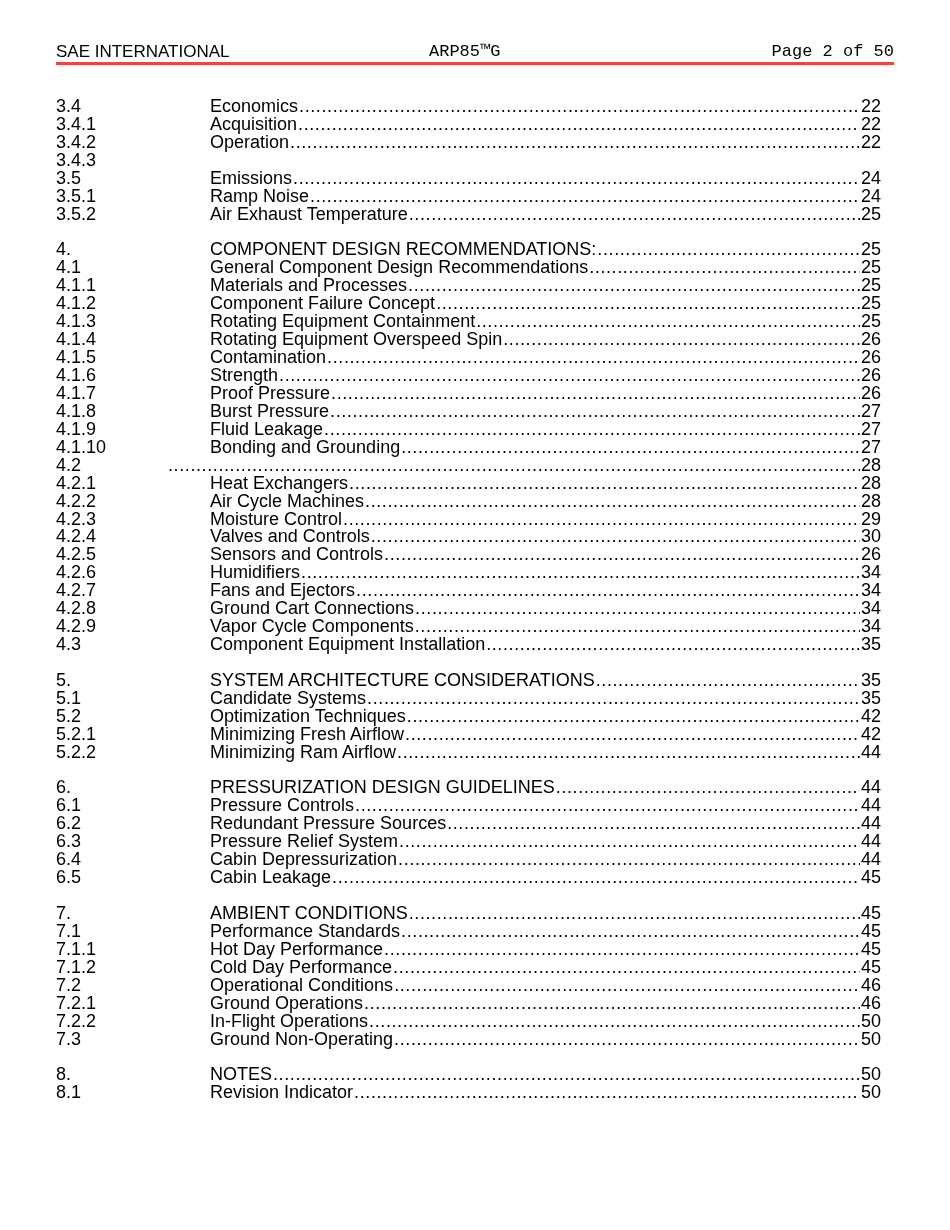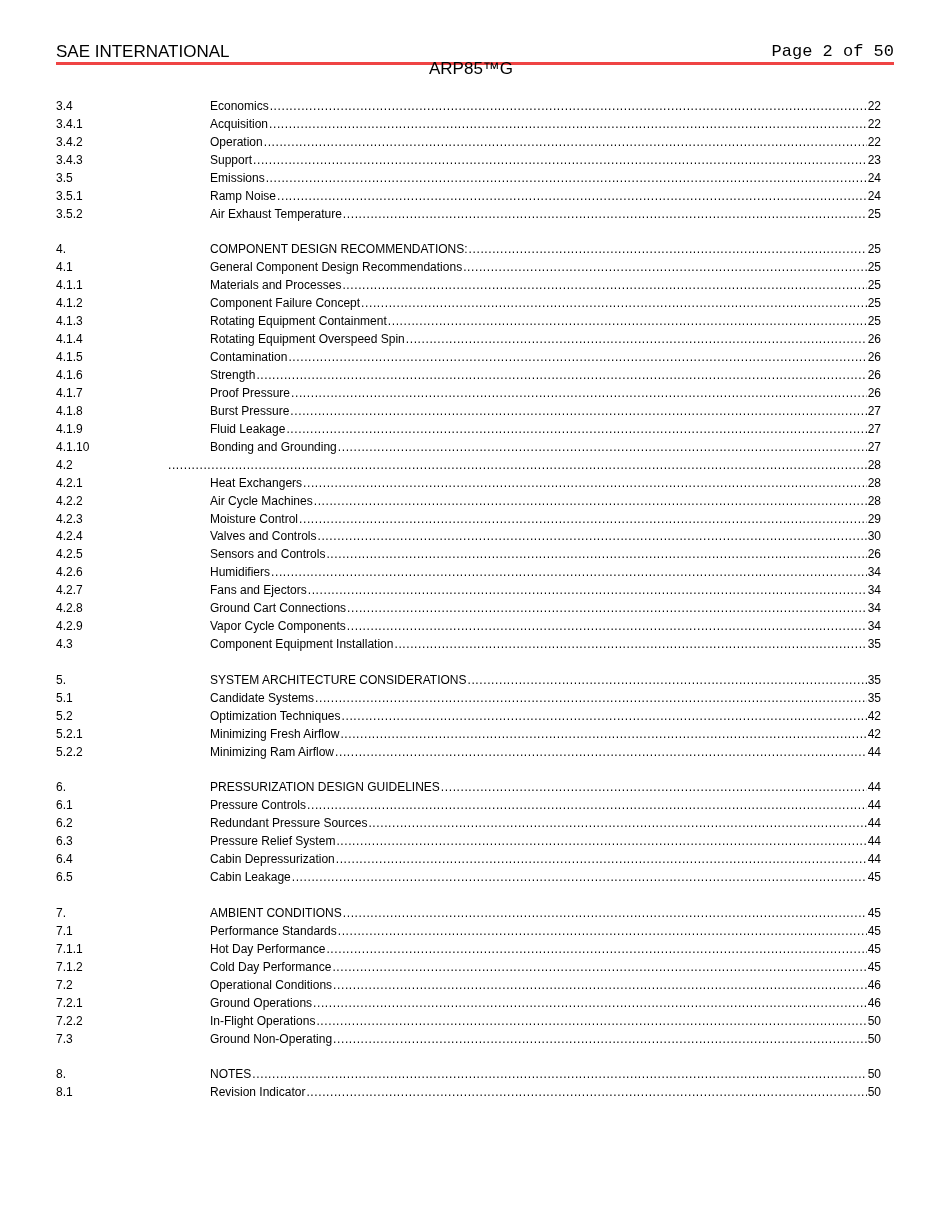--- a/index.html
+++ b/index.html
@@ -1,23 +1,23 @@
 <!DOCTYPE html>
 <html><head>
 <meta charset="utf-8">
 <style>
   html, body { margin: 0; padding: 0; background: #ffffff; }
   body { width: 950px; height: 1230px; position: relative; overflow: hidden;
          font-family: "Liberation Sans", sans-serif; color: #000; }
   .header { position: absolute; left: 56px; top: 42px; width: 838px; height: 20px;
             border-bottom: 3px solid #ef4444; font-size: 17px; line-height: 20px; }
   .header .left { position: absolute; left: 0; top: 0; }
-  .header .center { position: absolute; left: 373px; top: 17px; }
+  .header .center { position: absolute; left: 373px; top: 0; font-family: Liberation Mono, monospace; }
   .header .right { position: absolute; right: 0; top: 0; font-family: Liberation Mono, monospace; }
-  .toc { position: absolute; left: 56px; top: 98px; width: 825px; font-size: 12px; }
+  .toc { position: absolute; left: 56px; top: 98px; width: 825px; font-size: 18px; }
   .group { margin-bottom: 17.9px; }
   .row { position: relative; height: 17.95px; line-height: 17.95px; white-space: nowrap; }
   .num { position: absolute; left: 0; top: 0; width: 110px; }
   .entry { position: absolute; left: 112px; right: 0; top: 0; display: flex; align-items: baseline; }
   .title { flex: 0 0 auto; background: #fff; padding-right: 1px; margin-left: 42px; }
   .leader { flex: 1 1 auto; overflow: hidden; letter-spacing: 0.6px; color: #000; }
   .leader::before { content: "................................................................................................................................................................................................................................................................."; }
   .page { flex: 0 0 auto; text-align: left; padding-left: 1px; }
 </style>
 </head>
@@ -50,25 +50,20 @@
       <div class="row">
         <span class="num">3.4.2</span>
         <span class="entry">
           <span class="title">Operation </span>
           <span class="leader"></span>
           <span class="page">22</span>
         </span>
       </div>
       <div class="row">
         <span class="num">3.4.3</span>
-        <span class="entry">
-          <span class="title">Support</span>
-          <span class="leader"></span>
-          <span class="page">23</span>
-        </span>
       </div>
       <div class="row">
         <span class="num">3.5</span>
         <span class="entry">
           <span class="title">Emissions</span>
           <span class="leader"></span>
           <span class="page">24</span>
         </span>
       </div>
       <div class="row">

